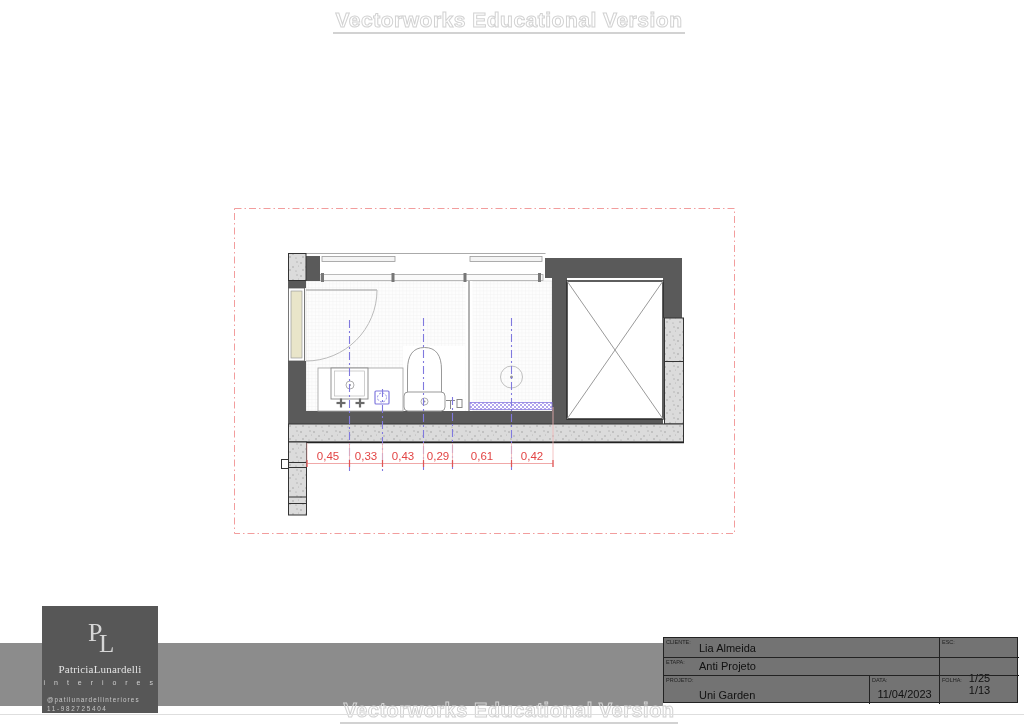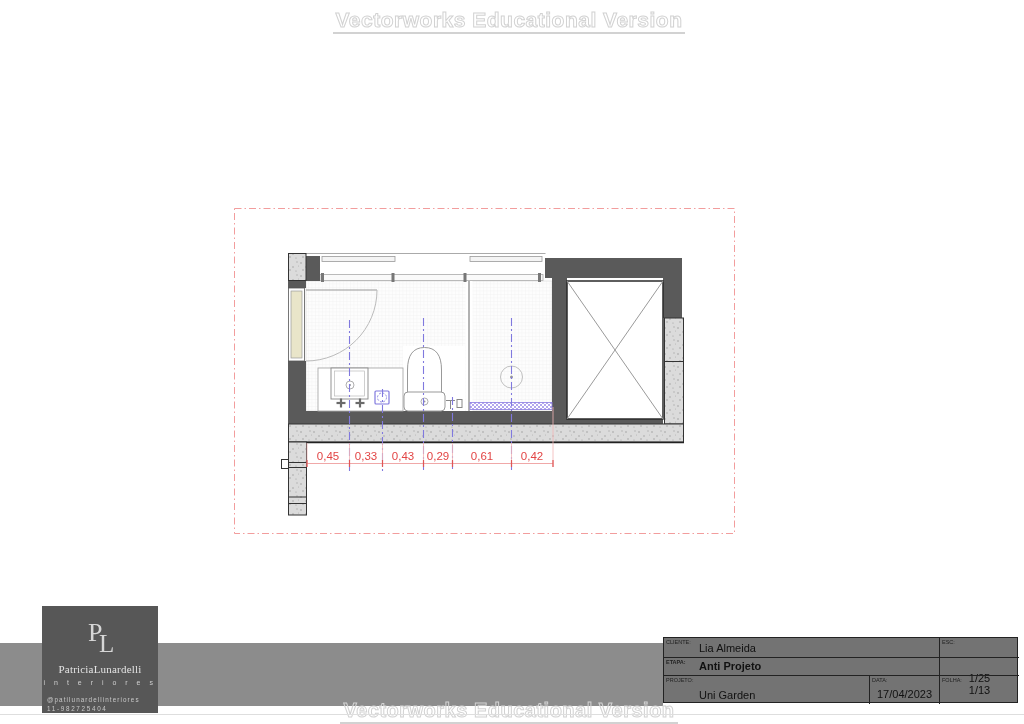--- a/index.html
+++ b/index.html
@@ -33,21 +33,21 @@
 
   
   .title-block{position:absolute;left:663px;top:637px;width:355px;height:66px;background:#737373;
                display:grid;grid-template-columns:206px 70px 79px;grid-template-rows:20px 18px 28px;
                border:1px solid #222;box-sizing:border-box;color:#111;}
   .tb-cell{position:relative;box-sizing:border-box;}
   .br{border-right:1px solid #222;}
   .bb{border-bottom:1px solid #222;}
   .c-cliente{grid-column:1/3;grid-row:1;}
   .c-esc{grid-column:3;grid-row:1;}
-  .c-etapa{grid-column:1/3;grid-row:2;font-weight:bold;}
+  .c-etapa{grid-column:1/3;grid-row:2;}
   .c-blank{grid-column:3;grid-row:2;}
   .c-projeto{grid-column:1;grid-row:3;padding-left:24px;}
   .c-data{grid-column:2;grid-row:3;}
   .c-folha{grid-column:3;grid-row:3;}
   .tb-label{position:absolute;top:1px;left:2px;font-size:5.5px;color:#222;}
   .tb-value{position:absolute;left:35px;bottom:3px;font-size:11px;}
   .tb-center{left:0;right:0;text-align:center;}
   .v-esc{bottom:auto;top:6px;margin-top:28px;}
   .v-folha{bottom:auto;top:8px;}
 </style>
@@ -245,21 +245,21 @@
       <span class="tb-label">ETAPA:</span>
       <span class="tb-value">Anti Projeto</span>
     </div>
     <div class="tb-cell c-blank bb"></div>
     <div class="tb-cell c-projeto br">
       <span class="tb-label">PROJETO:</span>
       <span class="tb-value">Uni Garden</span>
     </div>
     <div class="tb-cell c-data br">
       <span class="tb-label">DATA:</span>
-      <span class="tb-value tb-center" style="bottom:4px;">17/04/2023</span>
+      <span class="tb-value tb-center" style="bottom:4px;">11/04/2023</span>
     </div>
     <div class="tb-cell c-folha">
       <span class="tb-label">FOLHA:</span>
       <span class="tb-value tb-center v-folha">1/13</span>
     </div>
   </div>
 
   <div class="watermark wm-bottom">
     <span>Vectorworks Educational Version</span>
   </div>

